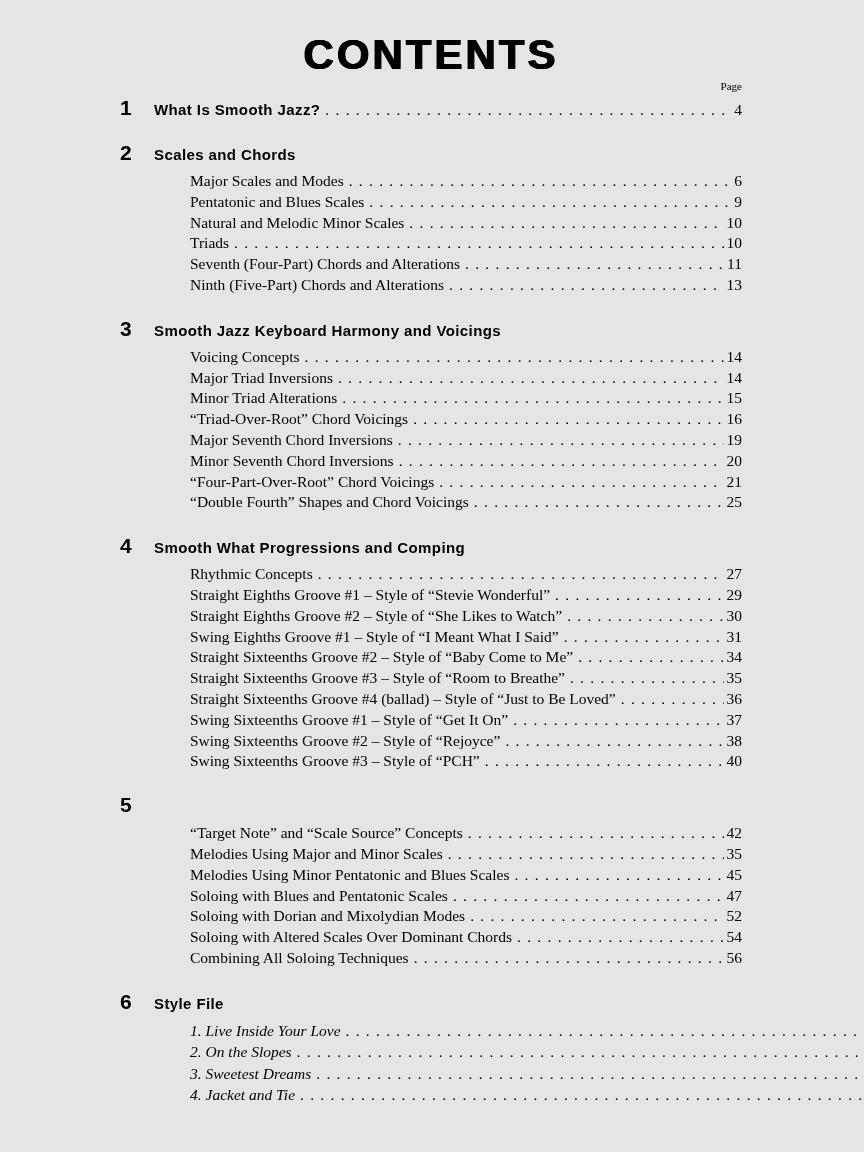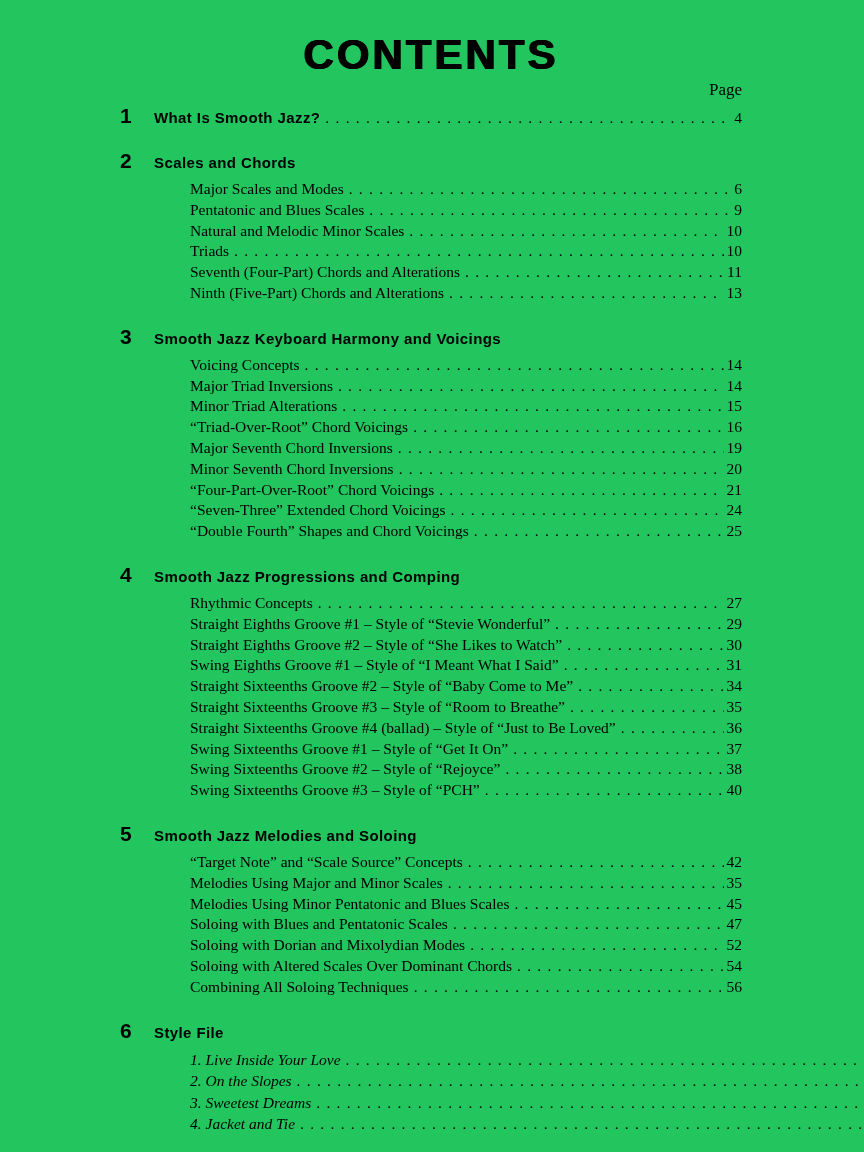--- a/index.html
+++ b/index.html
@@ -2,38 +2,38 @@
 <html><head>
 <meta charset="utf-8">
 <style>
   * { margin: 0; padding: 0; box-sizing: border-box; }
   html, body { background: #ffffff; }
   .page {
     position: relative;
     width: 864px;
     height: 1152px;
     margin: 0 auto;
-    background: #22c55e;
+    background: #e5e5e5;
     color: #000000;
     font-family: "Liberation Serif", serif;
     padding: 34px 122px 0 120px;
     overflow: hidden;
   }
   .title {
     font-family: "Liberation Sans", sans-serif;
     font-weight: bold;
     font-size: 42px;
     letter-spacing: 3px;
     text-align: center;
     line-height: 1.0;
     text-shadow: 0.7px 0 0 #000, -0.7px 0 0 #000;
   }
   .page-label {
     text-align: right;
-    font-size: 17px;
+    font-size: 11px;
     margin-top: 4px;
     margin-bottom: 2px;
   }
   .chapter { margin-top: 21px; }
   .chapter:first-child { margin-top: 4px; }
   .chapter-head {
     display: flex;
     align-items: baseline;
     font-family: "Liberation Sans", sans-serif;
     font-weight: bold;
@@ -171,35 +171,30 @@
             <span class="entry-title">Minor Seventh Chord Inversions</span>
             <span class="dots"></span>
             <span class="pg">20</span>
           </div>
           <div class="toc-line">
             <span class="entry-title">“Four-Part-Over-Root” Chord Voicings</span>
             <span class="dots"></span>
             <span class="pg">21</span>
           </div>
           <div class="toc-line">
-            <span class="entry-title">“Seven-Three” Extended Chord Voicings</span>
-            <span class="dots"></span>
-            <span class="pg">24</span>
-          </div>
-          <div class="toc-line">
             <span class="entry-title">“Double Fourth” Shapes and Chord Voicings</span>
             <span class="dots"></span>
             <span class="pg">25</span>
           </div>
         </div>
       </section>
       <section class="chapter">
         <div class="chapter-head">
           <span class="ch-num">4</span>
-          <span class="ch-title">Smooth Jazz Progressions and Comping</span>
+          <span class="ch-title">Smooth What Progressions and Comping</span>
         </div>
         <div class="entries">
           <div class="toc-line">
             <span class="entry-title">Rhythmic Concepts</span>
             <span class="dots"></span>
             <span class="pg">27</span>
           </div>
           <div class="toc-line">
             <span class="entry-title">Straight Eighths Groove #1 – Style of “Stevie Wonderful”</span>
             <span class="dots"></span>
@@ -243,21 +238,20 @@
           <div class="toc-line">
             <span class="entry-title">Swing Sixteenths Groove #3 – Style of “PCH”</span>
             <span class="dots"></span>
             <span class="pg">40</span>
           </div>
         </div>
       </section>
       <section class="chapter">
         <div class="chapter-head">
           <span class="ch-num">5</span>
-          <span class="ch-title">Smooth Jazz Melodies and Soloing</span>
         </div>
         <div class="entries">
           <div class="toc-line">
             <span class="entry-title">“Target Note” and “Scale Source” Concepts</span>
             <span class="dots"></span>
             <span class="pg">42</span>
           </div>
           <div class="toc-line">
             <span class="entry-title">Melodies Using Major and Minor Scales</span>
             <span class="dots"></span>

